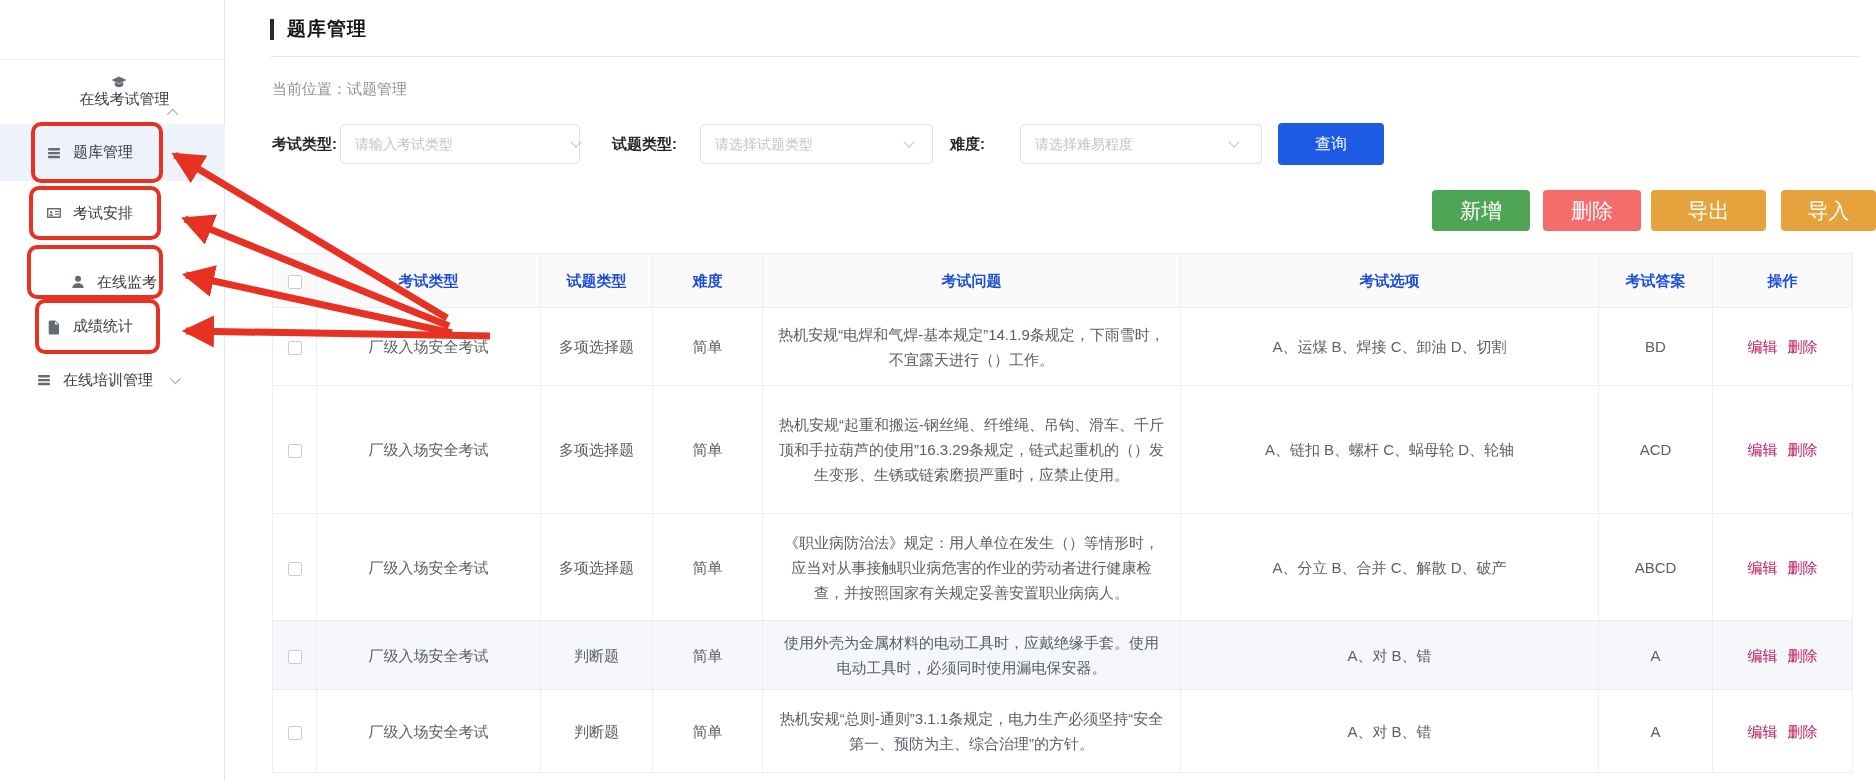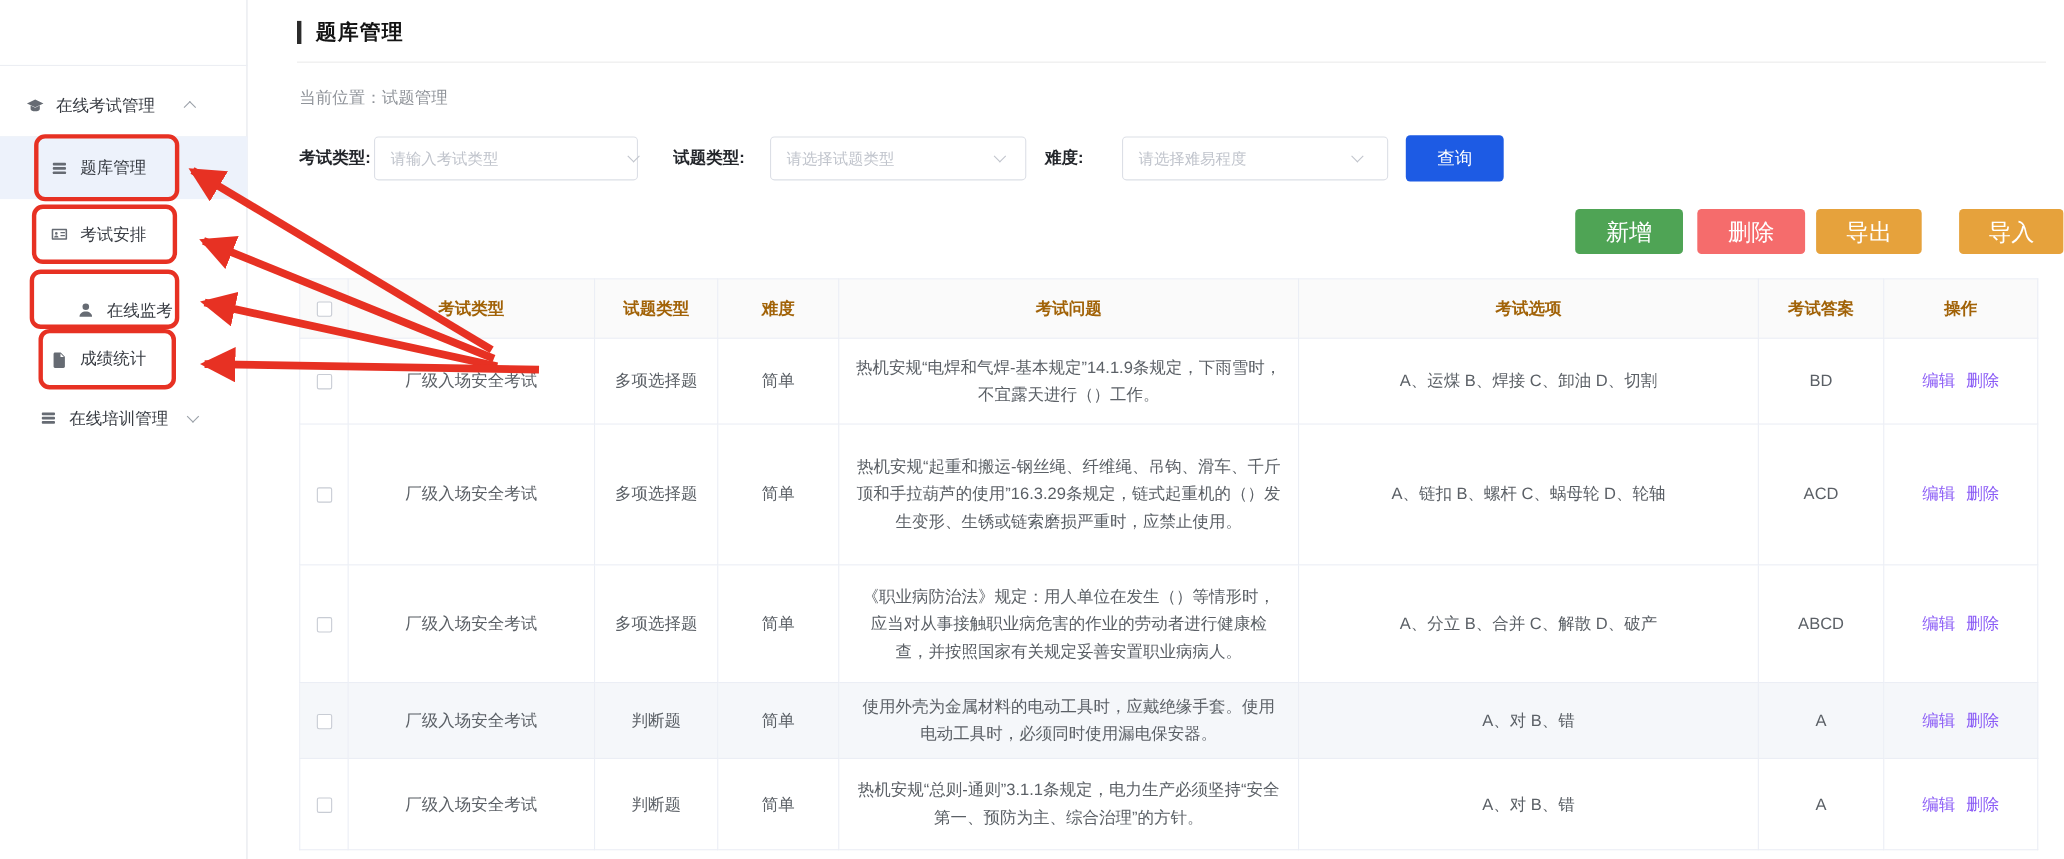--- a/index.html
+++ b/index.html
@@ -30,50 +30,50 @@
   
   .flabel { position:absolute; top:123px; height:42px; line-height:42px;
     font-size:15px; font-weight:bold; color:#23262b; }
   .fsel { position:absolute; top:124px; height:40px; background:#fff; border:1px solid #dcdfe6;
     border-radius:4px; padding:0 30px 0 14px; font-size:14px; color:#606266; cursor:pointer; }
   .fsel::placeholder { color:#c0c4cc; }
   .sel-chev { position:absolute; width:8px; height:8px; border-right:1.5px solid #c0c4cc;
     border-bottom:1.5px solid #c0c4cc; transform:rotate(45deg); top:138px; }
   .btn { position:absolute; border:none; border-radius:4px; color:#fff; font-size:21px;
     cursor:pointer; font-family:inherit; }
-  #btn-query { left:1278px; top:123px; width:89px; height:42px; font-size:16px; }
+  #btn-query { left:1278px; top:123px; width:106px; height:42px; font-size:16px; }
   #btn-add    { left:1432px; top:190px; width:98px; height:41px; }
   #btn-del    { left:1543px; top:190px; width:98px; height:41px; }
-  #btn-export { left:1651px; top:190px; width:96px; height:41px; }
+  #btn-export { left:1651px; top:190px; width:115px; height:41px; }
   #btn-import { left:1757px; top:190px; width:95px; height:41px; }
 
   
   table.grid { position:absolute; left:272px; top:253px; width:1580px; border-collapse:collapse;
     table-layout:fixed; font-size:15px; color:#5b6066; z-index:2; background:#fff; }
   table.grid th, table.grid td { border:1px solid #ebeef5; text-align:center; vertical-align:middle;
     padding:6px 14px; line-height:25px; }
-  table.grid th { background:#fafafa; color:#a16207; font-weight:bold; height:54px; font-size:15px; }
+  table.grid th { background:#fafafa; color:#1d4ed8; font-weight:bold; height:54px; font-size:15px; }
   tr.hovered td { background:#f5f7fa; }
   .cb { display:inline-block; width:14px; height:14px; border:1px solid #c8ccd4; border-radius:2px;
     background:#fff; vertical-align:middle; cursor:pointer; }
-  .lnk { color:#8b5cf6; text-decoration:none; margin:0 5px; cursor:pointer; white-space:nowrap; }
+  .lnk { color:#be185d; text-decoration:none; margin:0 5px; cursor:pointer; white-space:nowrap; }
 
   
   #annotations { position:absolute; left:0; top:0; width:1876px; height:781px;
     z-index:40; pointer-events:none; }
 </style>
 </head>
 <body>
 
 <aside class="sidebar">
 
 
   <div class="sdiv" style="top:59px;"></div>
 
-  <div class="si" style="top:74px;height:44px;padding-left:24px;">
+  <div class="si" style="top:74px;height:44px;padding-left:24px;flex-direction:column;">
     <span class="ic">
       <svg viewBox="0 0 16 16">
           <path d="M8 2.5 15.5 6 8 9.5.5 6 8 2.5zM3.8 8v3c0 1.1 1.9 2.2 4.2 2.2s4.2-1.1 4.2-2.2V8L8 10 3.8 8z"></path>
         </svg>
     </span>
     <span>在线考试管理</span>
     <span class="chev up"></span>
   </div>
 
   <div class="sdiv" style="top:124px;"></div>

